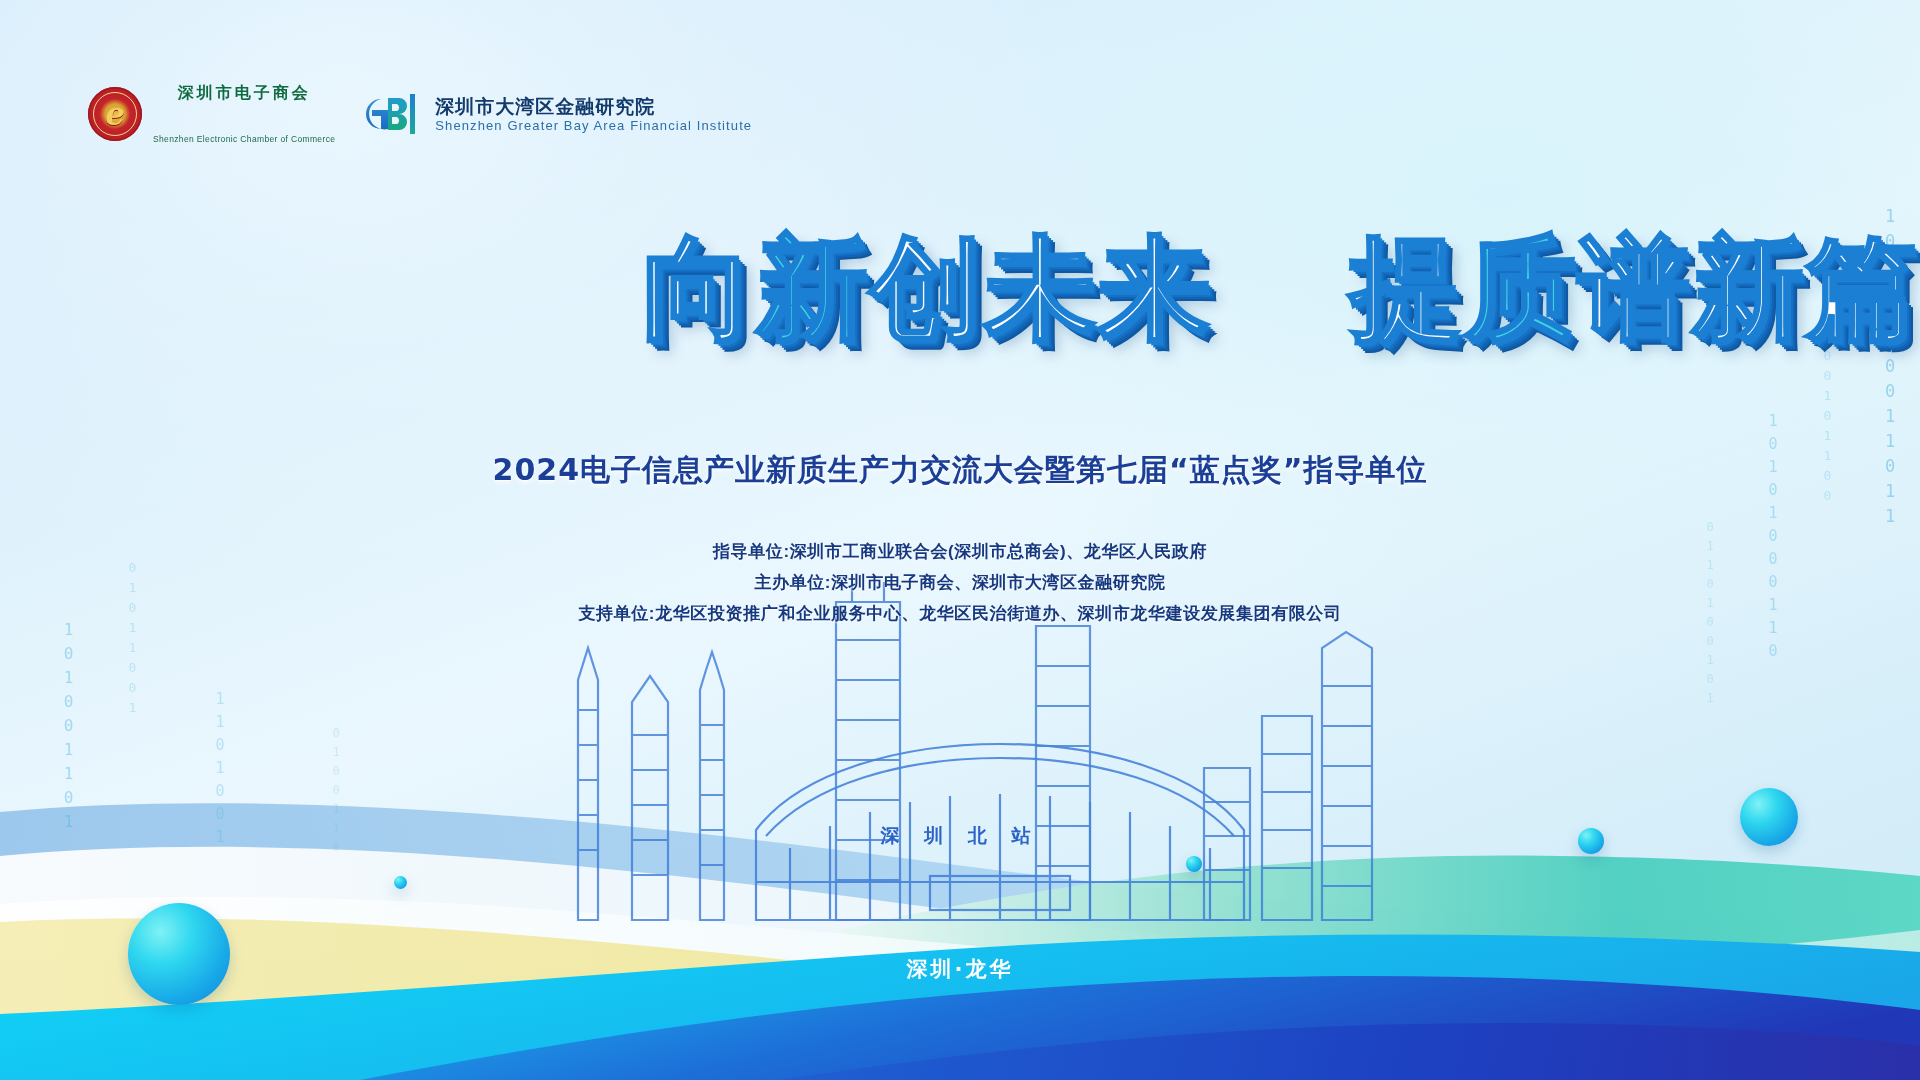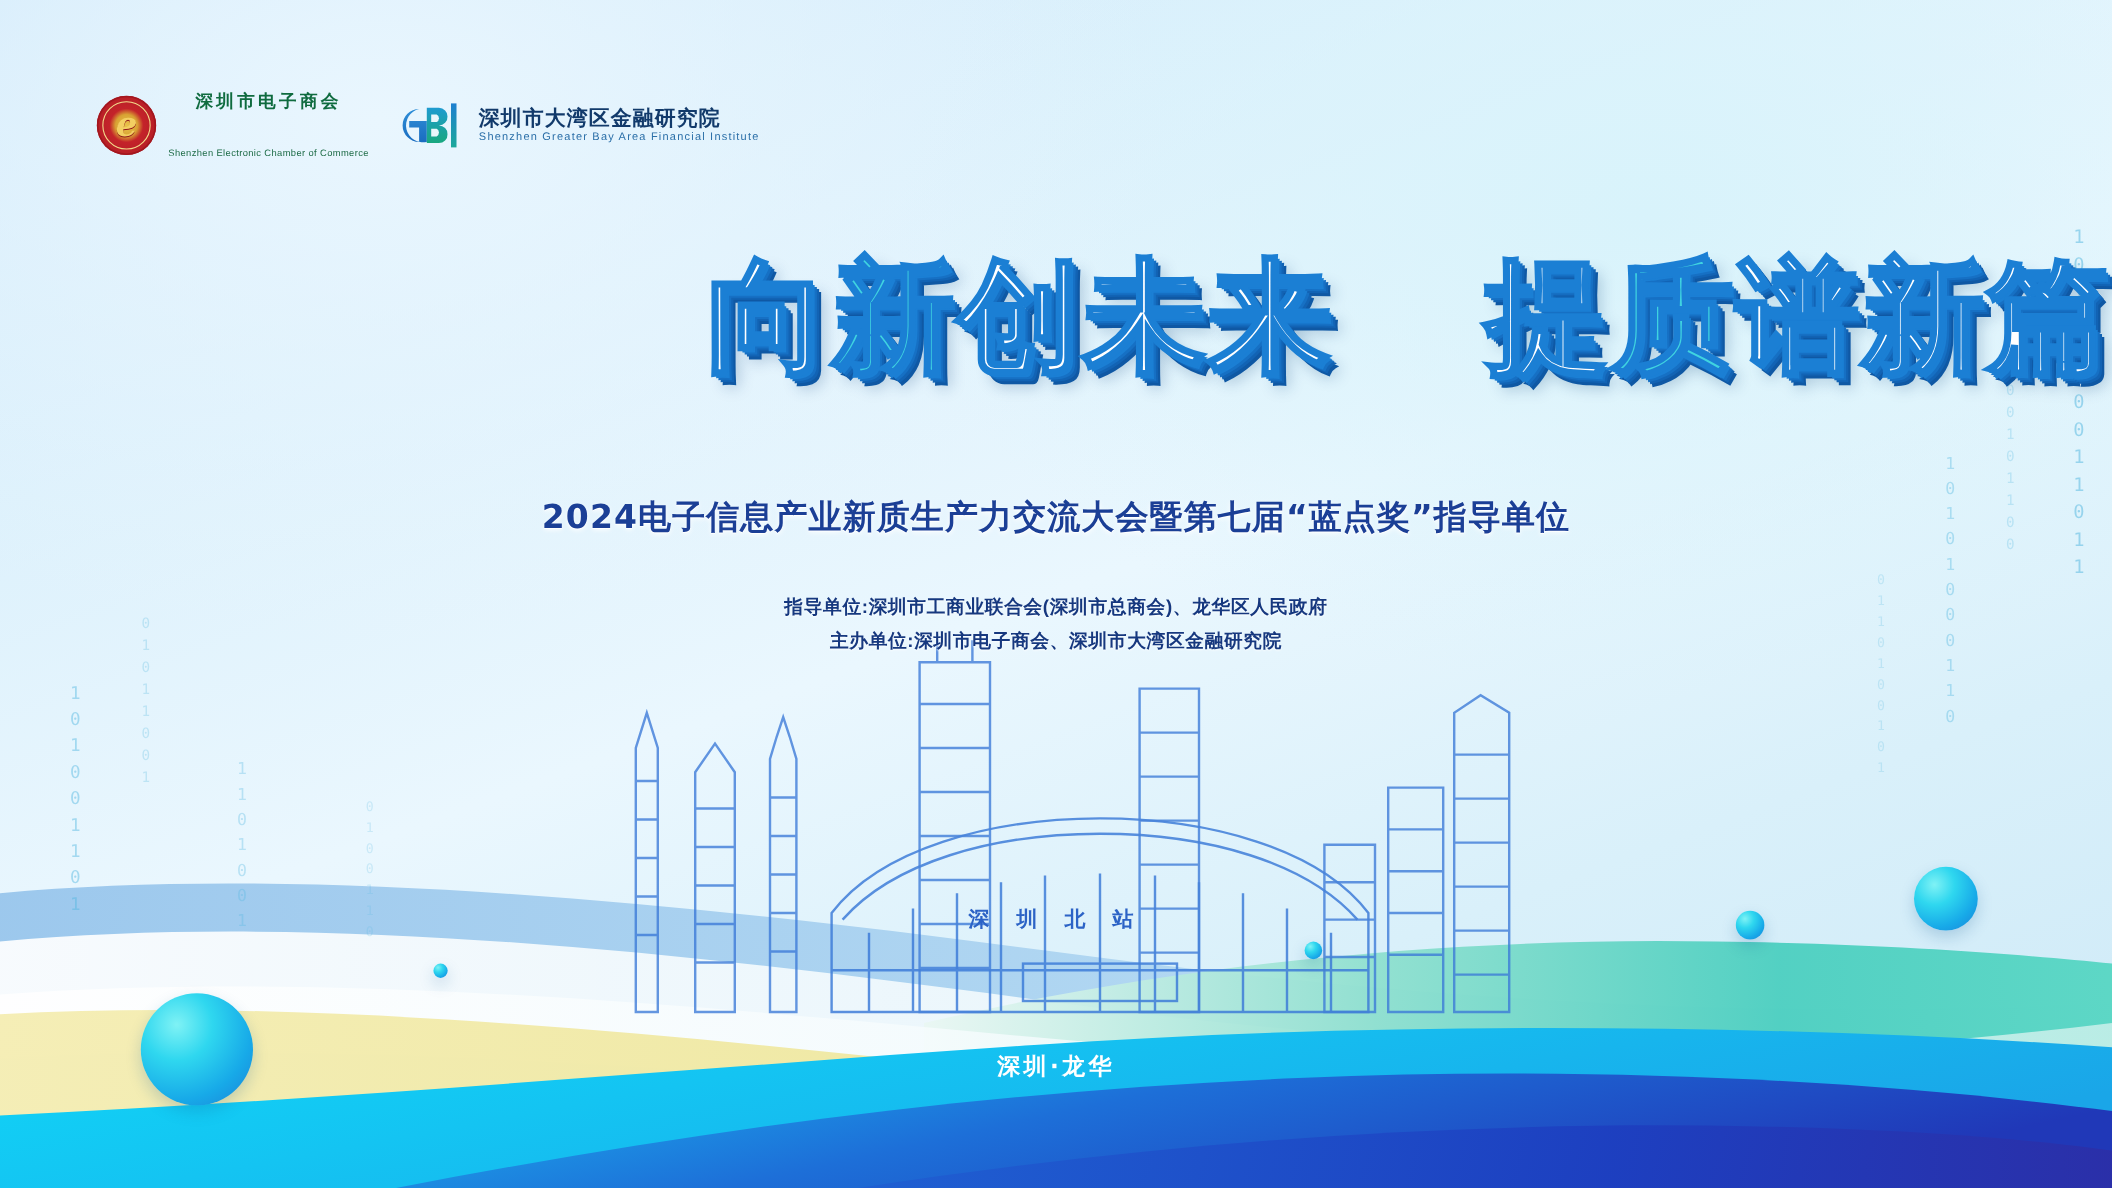--- a/index.html
+++ b/index.html
@@ -44,21 +44,21 @@
   .logo-txt{display:flex;flex-direction:column;gap:2px;}
   .logo-cn{font-family:Liberation Sans, sans-serif;
     font-weight:bold;font-size:16px;color:#0f6b3f;letter-spacing:3px;line-height:1.08;text-align:center;}
   .logo-en{font-size:8.5px;color:#1d6b46;letter-spacing:.35px;line-height:1;margin-top:32px;}
   .gbi{display:flex;align-items:center;gap:0;flex:none;}
   .gbi-mark{width:46px;height:40px;position:relative;}
   .gbi-bar{width:5px;height:40px;background:linear-gradient(180deg,#1e7fd0,#1ca89a);margin-left:3px;}
   .gbi-txt{margin-left:9px;display:flex;flex-direction:column;gap:2px;}
   .gbi-cn{font-family:"DejaVu Serif","Liberation Serif",serif;font-weight:bold;
     font-size:19px;color:#123a6b;letter-spacing:1px;line-height:1.08;}
-  .gbi-en{font-size:10px;color:#2b6fa8;letter-spacing:1.1px;line-height:1;text-align:center;}
+  .gbi-en{font-size:13px;color:#2b6fa8;letter-spacing:1.1px;line-height:1;text-align:center;}
 
   
   #maintitle{position:absolute;left:0;right:0;top:232px;text-align:right;
     font-family:"DejaVu Sans","Liberation Sans",sans-serif;
     font-weight:bold;font-size:112px;line-height:1;letter-spacing:2px;
     white-space:nowrap;}
   #maintitle .ch{display:inline-block;position:relative;
     color:#ffffff;
     -webkit-text-stroke:3px #1b7fd4;
     text-shadow:
@@ -259,18 +259,19 @@
     <span id="title-a"><span class="ch">向</span><span class="ch hl">新</span><span class="ch">创</span><span class="ch">未</span><span class="ch">来</span></span>
     <span class="gap"></span>
     <span id="title-b"><span class="ch">提</span><span class="ch hl">质</span><span class="ch">谱</span><span class="ch">新</span><span class="ch">篇</span></span>
   </div>
 
   <div id="subtitle">2024电子信息产业新质生产力交流大会暨第七届“蓝点奖”指导单位</div>
 
   <div id="orgblock">
     <div class="orgline">指导单位:深圳市工商业联合会(深圳市总商会)、龙华区人民政府</div>
     <div class="orgline">主办单位:深圳市电子商会、深圳市大湾区金融研究院</div>
+    <div class="orgline">支持单位:龙华区投资推广和企业服务中心、龙华区民治街道办、深圳市龙华建设发展集团有限公司</div>
   </div>
 
   <div id="station">深 圳 北 站</div>
   <div id="place">深圳·龙华</div>
 
 </div>
 
 </body></html>

